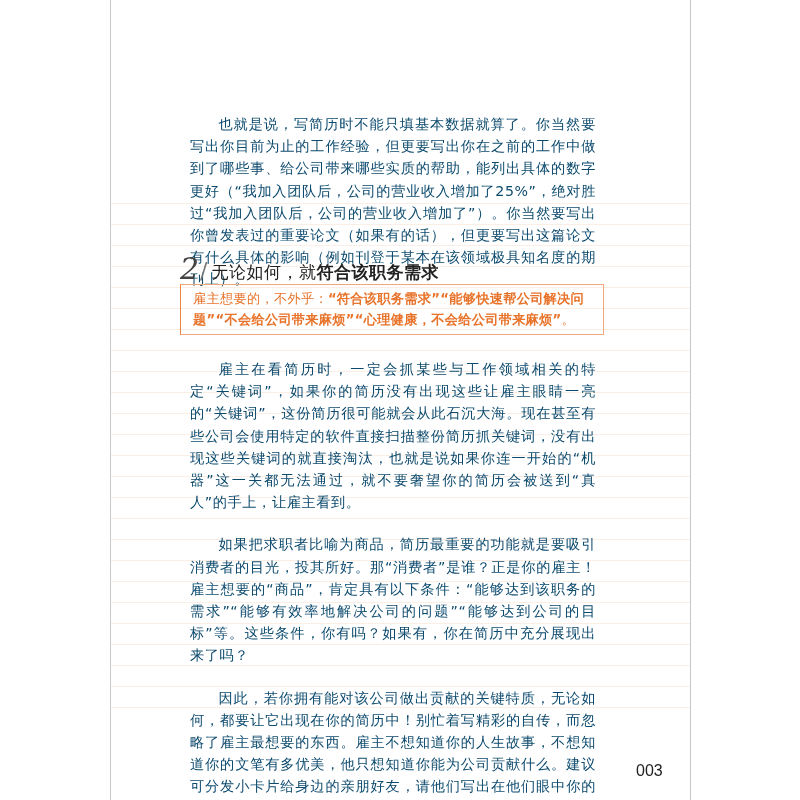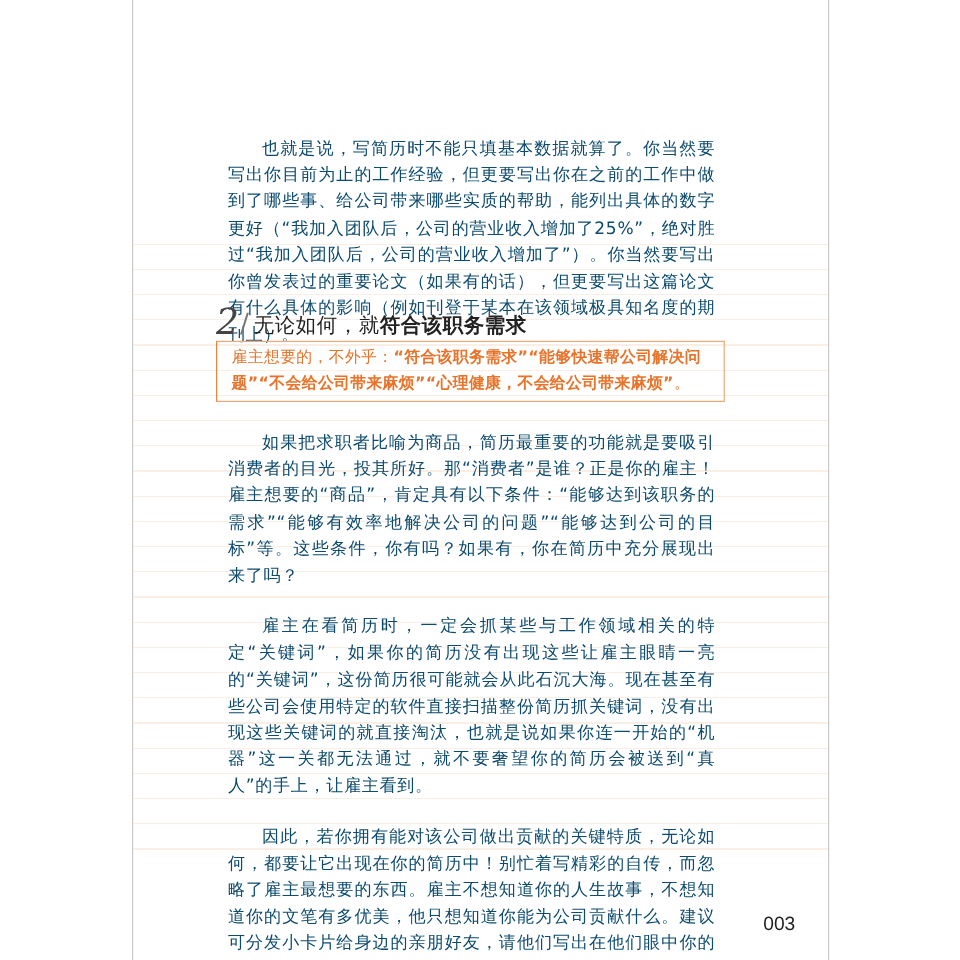--- a/index.html
+++ b/index.html
@@ -85,18 +85,18 @@
   <span class="sec-num">2</span>
   <span class="sec-slash">/</span>
   <span class="sec-title"><span>无论如何，就</span><b>符合该职务需求</b></span>
 </div>
 
 <div class="callout">
   <span>雇主想要的，不外乎：</span><b>“符合该职务需求”</b><b>“能够快速帮公司解决问题”</b><b>“不会给公司带来麻烦”</b><b>“心理健康，不会给公司带来麻烦”</b><span>。</span>
 </div>
 
 <div class="s2">
+  <p class="para">雇主在看简历时，一定会抓某些与工作领域相关的特定“关键词”，如果你的简历没有出现这些让雇主眼睛一亮的“关键词”，这份简历很可能就会从此石沉大海。现在甚至有些公司会使用特定的软件直接扫描整份简历抓关键词，没有出现这些关键词的就直接淘汰，也就是说如果你连一开始的“机器”这一关都无法通过，就不要奢望你的简历会被送到“真人”的手上，让雇主看到。</p>
   <p class="para">如果把求职者比喻为商品，简历最重要的功能就是要吸引消费者的目光，投其所好。那“消费者”是谁？正是你的雇主！雇主想要的“商品”，肯定具有以下条件：“能够达到该职务的需求”“能够有效率地解决公司的问题”“能够达到公司的目标”等。这些条件，你有吗？如果有，你在简历中充分展现出来了吗？</p>
-  <p class="para">雇主在看简历时，一定会抓某些与工作领域相关的特定“关键词”，如果你的简历没有出现这些让雇主眼睛一亮的“关键词”，这份简历很可能就会从此石沉大海。现在甚至有些公司会使用特定的软件直接扫描整份简历抓关键词，没有出现这些关键词的就直接淘汰，也就是说如果你连一开始的“机器”这一关都无法通过，就不要奢望你的简历会被送到“真人”的手上，让雇主看到。</p>
   <p class="para">因此，若你拥有能对该公司做出贡献的关键特质，无论如何，都要让它出现在你的简历中！别忙着写精彩的自传，而忽略了雇主最想要的东西。雇主不想知道你的人生故事，不想知道你的文笔有多优美，他只想知道你能为公司贡献什么。建议可分发小卡片给身边的亲朋好友，请他们写出在他们眼中你的优点。然后，你可以思考：这些优点，能帮助你对公司做出贡献吗？将这些小卡片依“重要程度”“贡献程度”排好后，相信你已经知道你的简历上需要强调哪些特质了。</p>
 </div>
 
 <div class="page-number">003</div>
 
 </body></html>

